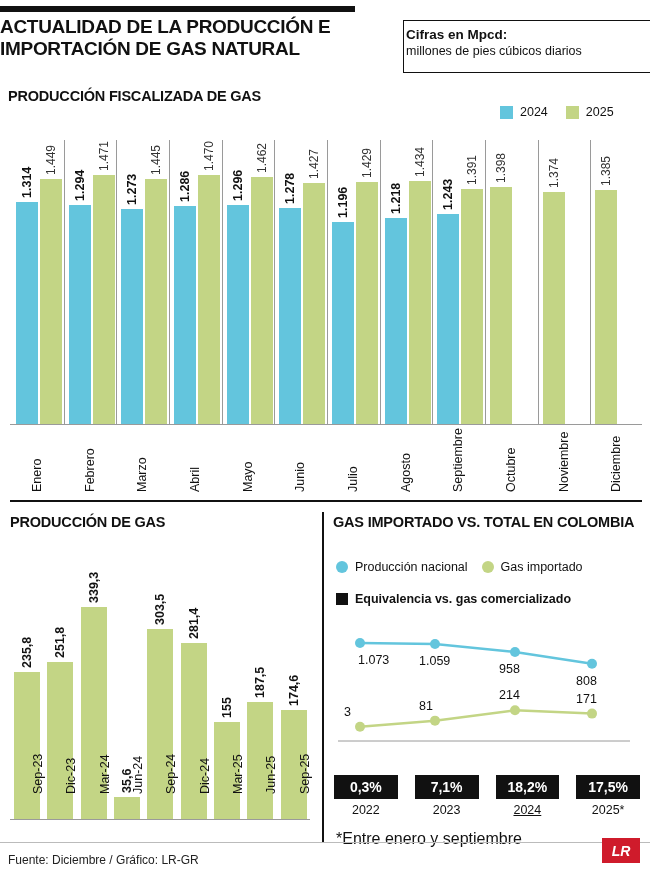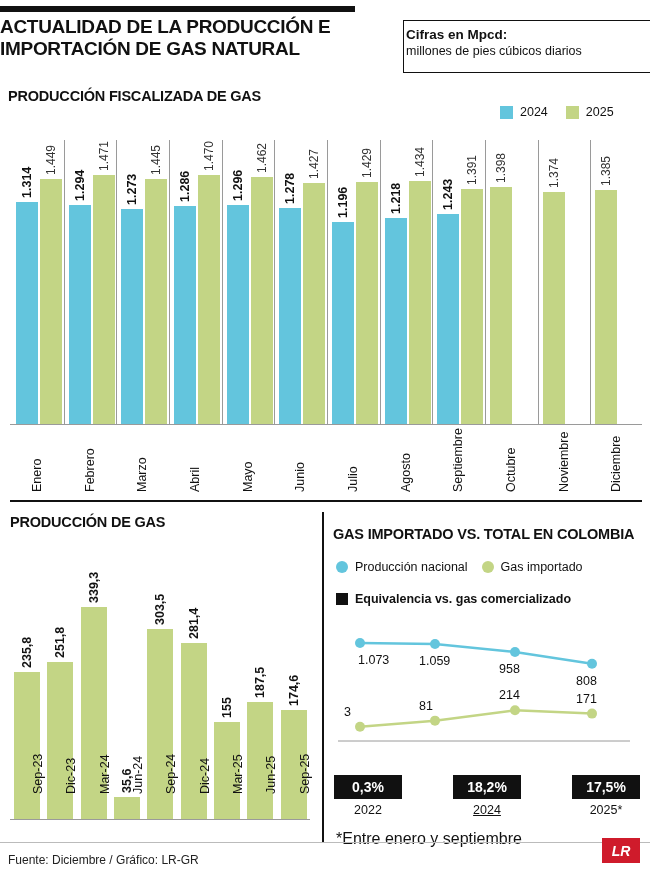--- a/index.html
+++ b/index.html
@@ -277,21 +277,21 @@
     <div class="catlab" style="left: 121px; top: 4px; font-weight: normal;">Jun-24</div>
     <div class="catlab" style="left: 154.333px; top: 4px; font-weight: normal;">Sep-24</div>
     <div class="catlab" style="left: 187.667px; top: 4px; font-weight: normal;">Dic-24</div>
     <div class="catlab" style="left: 221px; top: 4px; font-weight: normal;">Mar-25</div>
     <div class="catlab" style="left: 254.333px; top: 4px; font-weight: normal;">Jun-25</div>
     <div class="catlab" style="left: 287.667px; top: 4px; font-weight: normal;">Sep-25</div>
   </div>
 
 <div class="vdiv"></div>
 
-<div class="sectiontitle" style="left:333px; top:514px; width:310px;margin-top:12px;">GAS IMPORTADO VS. TOTAL EN COLOMBIA</div>
+<div class="sectiontitle" style="left:333px; top:514px; width:310px;">GAS IMPORTADO VS. TOTAL EN COLOMBIA</div>
 
 <div class="legend" style="left:336px; top:560px; gap:14px;">
   <div class="item">
     <span class="dot" style="background:#63c5dd"></span>
     <span>Producción nacional</span>
   </div>
   <div class="item">
     <span class="dot" style="background:#c3d585"></span>
     <span>Gas importado</span>
   </div>
@@ -325,20 +325,24 @@
       <div class="lineval" style="left: 14px; top: 184.765px;">3</div>
       <div class="lineval" style="left: 89px; top: 178.655px;">81</div>
       <div class="lineval" style="left: 169px; top: 168.237px;">214</div>
       <div class="lineval" style="left: 246px; top: 171.605px;">171</div>
     </div>
   <div id="pct-row" style="position:absolute; left:4px; top:255px; width:306px; display:flex; justify-content:space-between;gap:17px;">
       <div style="width: 68px;">
         <div class="pct">0,3%</div>
         <div class="yearlab">2022</div>
       </div>
+      <div style="width: 68px;">
+        <div class="pct">7,1%</div>
+        <div class="yearlab">2023</div>
+      </div>
       <div style="width: 68px; text-decoration: underline;">
         <div class="pct">18,2%</div>
         <div class="yearlab">2024</div>
       </div>
       <div style="width: 68px;">
         <div class="pct">17,5%</div>
         <div class="yearlab">2025*</div>
       </div>
     </div>
   <div class="footnote" style="position:absolute; left:6px; top:310px;">*Entre enero y septiembre</div>

